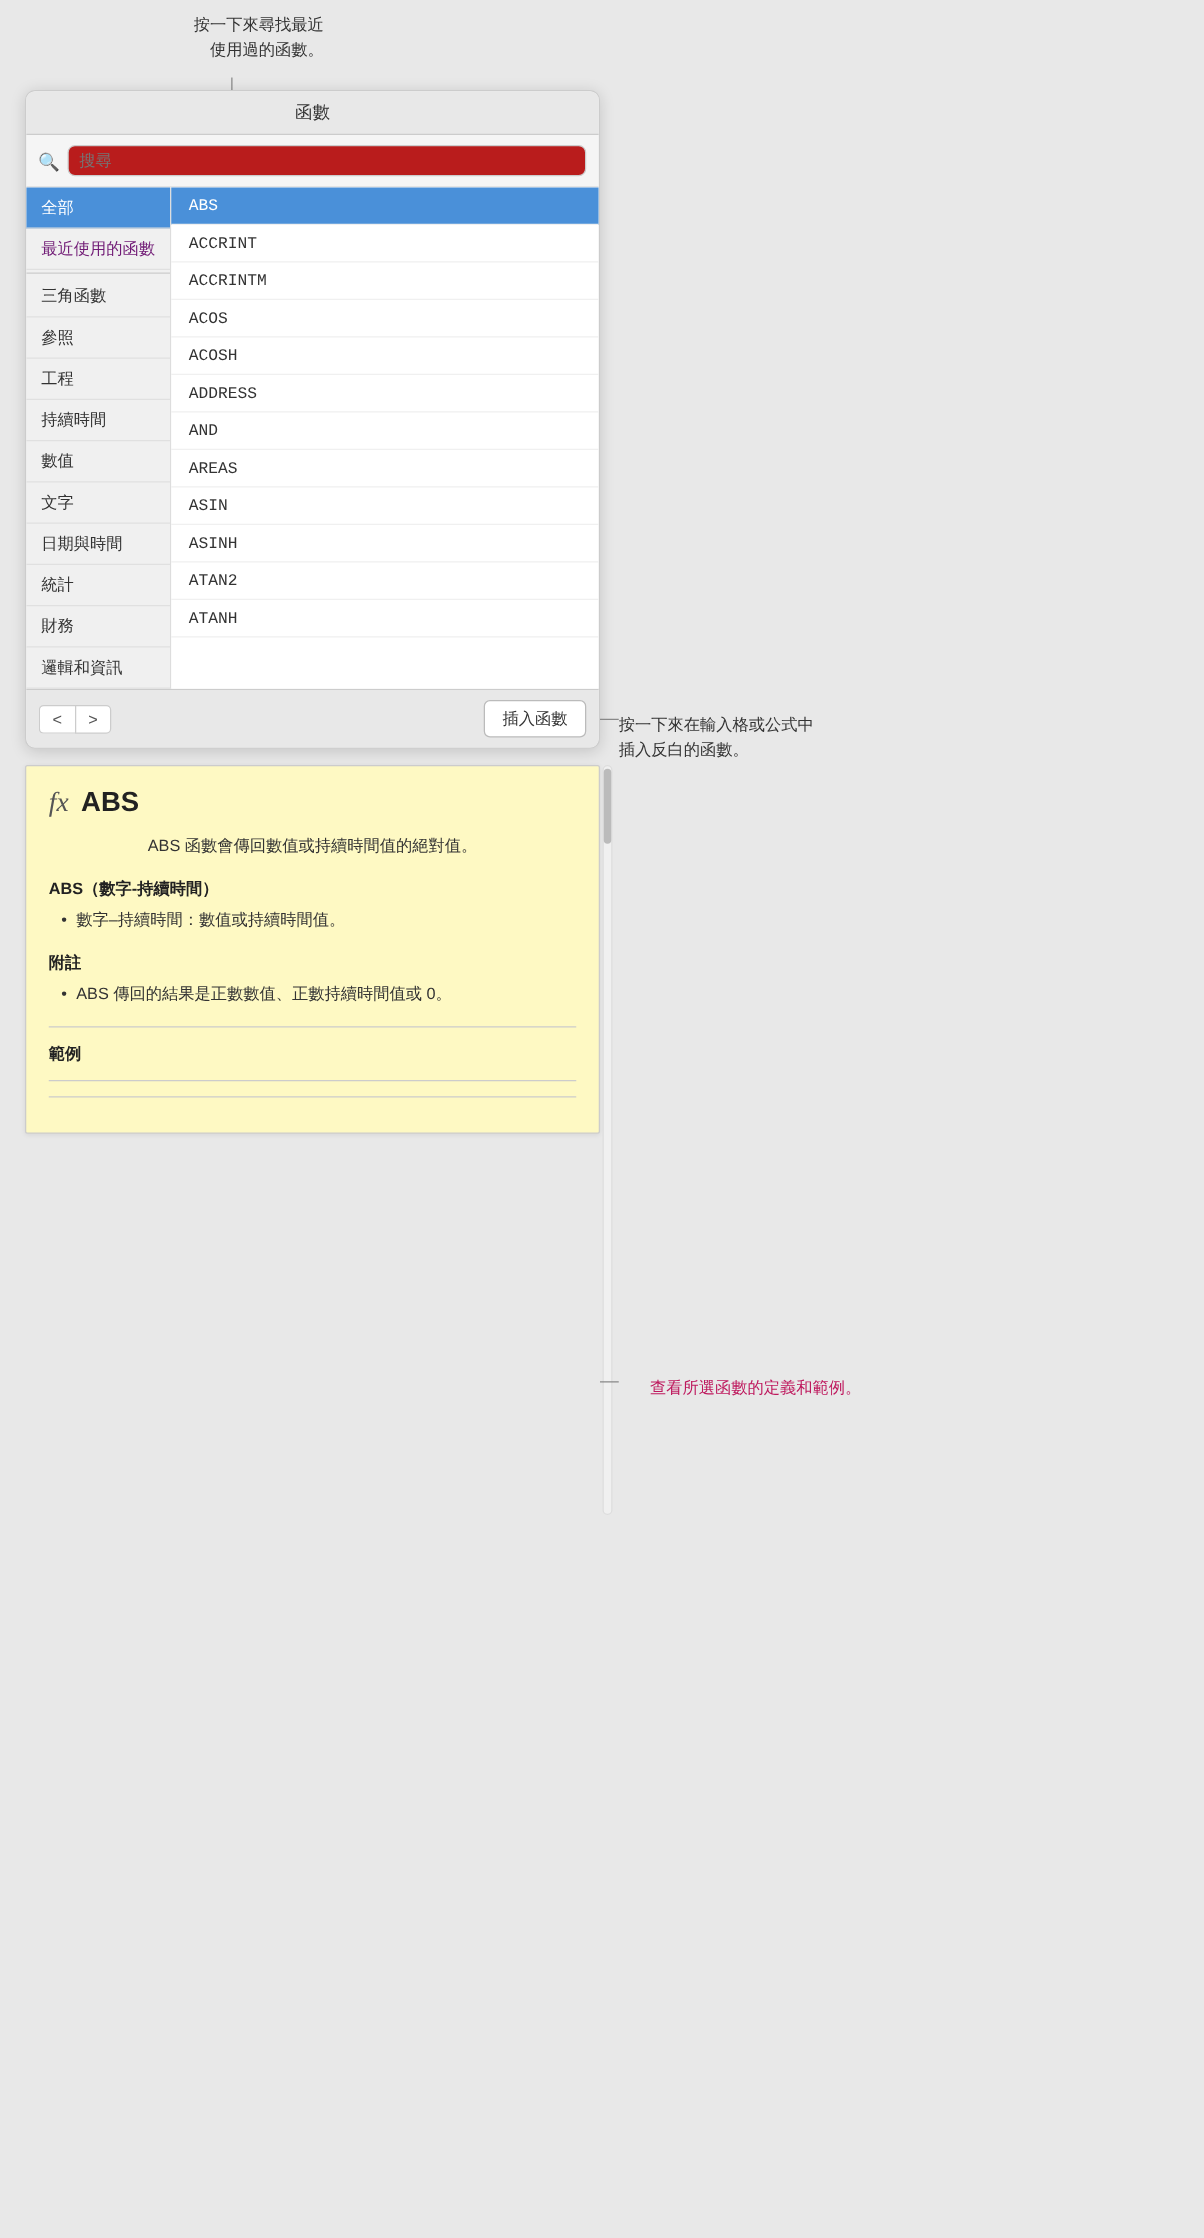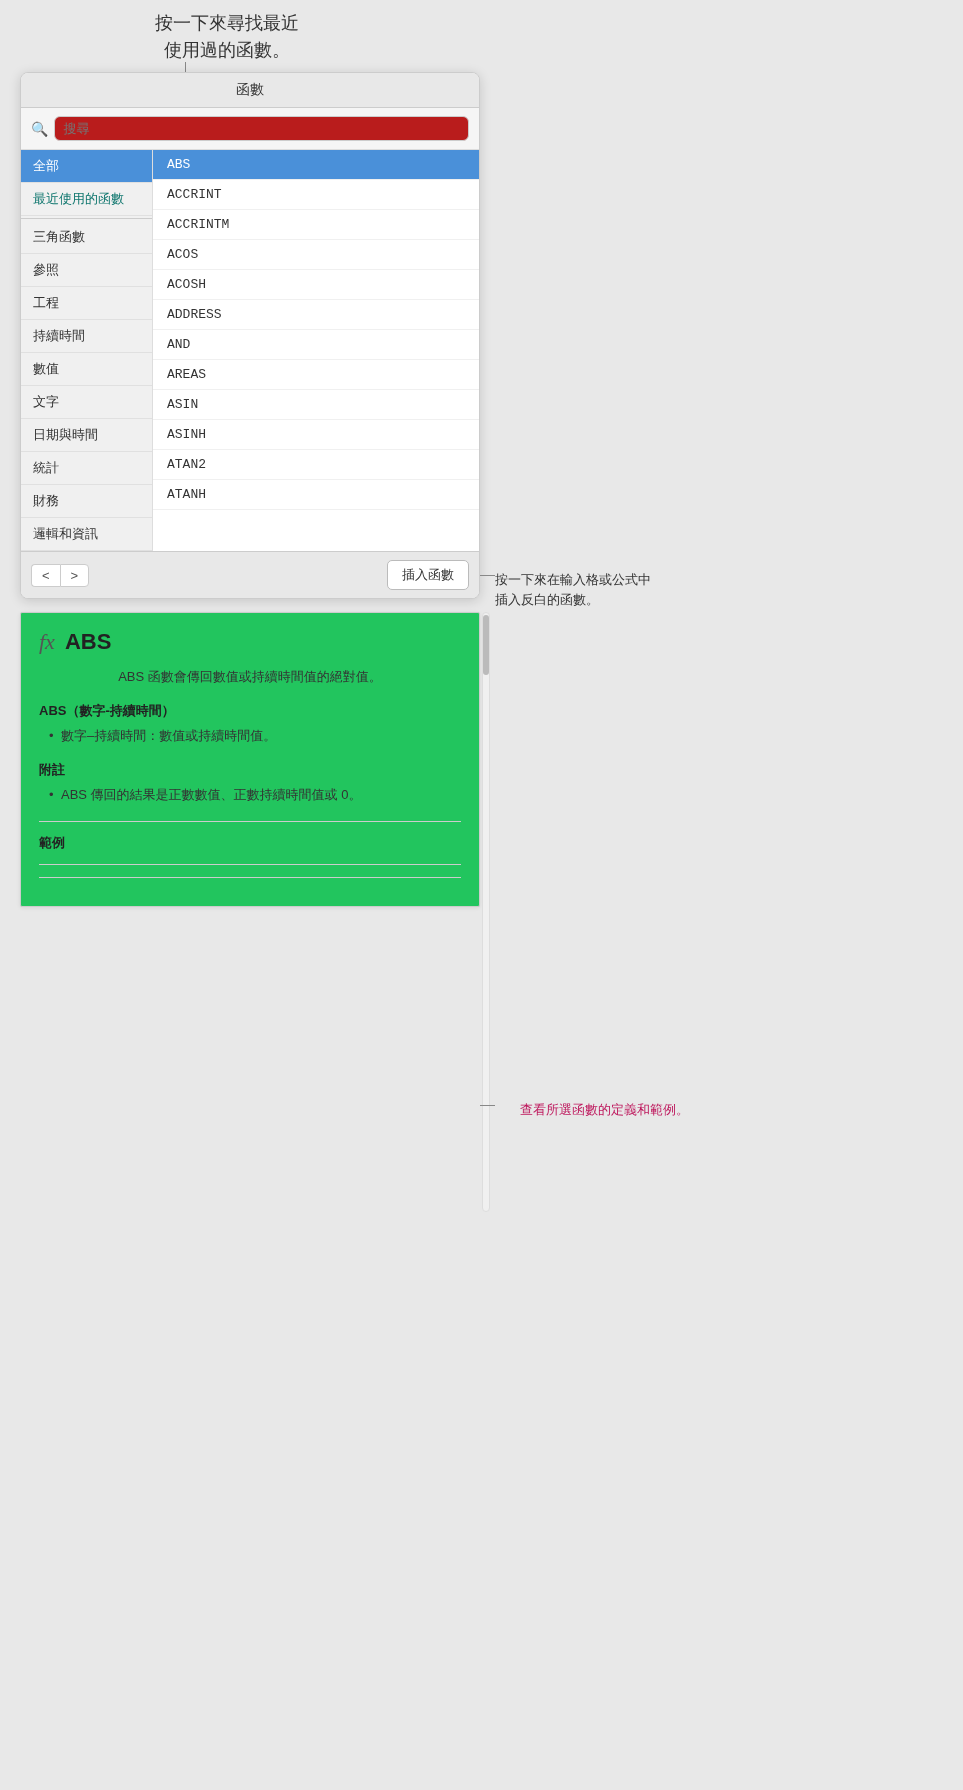--- a/index.html
+++ b/index.html
@@ -8,24 +8,24 @@
       font-family: -apple-system, "PingFang TC", "Helvetica Neue", Arial, sans-serif;
       width: 963px;
       min-height: 1790px;
       position: relative;
     }
 
     .annotation-top {
       position: absolute;
       top: 10px;
       left: 155px;
-      font-size: 18px;
+      font-size: 13px;
       color: #333;
       line-height: 1.5;
-      text-align: center;
+      text-align: right;
     }
 
     .annotation-line-top {
       position: absolute;
       top: 62px;
       left: 185px;
       width: 1px;
       height: 60px;
       background: #888;
     }
@@ -74,40 +74,40 @@
       font-size: 13px;
       background: #b91c1c;
       outline: none;
     }
 
     .content-area {
       display: flex;
     }
 
     .category-list {
-      width: 132px;
+      width: 116px;
       border-right: 1px solid #ddd;
       background: #f0f0f0;
     }
 
     .category-item {
       padding: 7px 12px;
       font-size: 13px;
       color: #333;
       cursor: pointer;
       border-bottom: 1px solid #e0e0e0;
     }
 
     .category-item.selected {
       background: #4a90d9;
       color: white;
     }
 
     .category-item.recent {
-      color: #0f766e;
+      color: #701a75;
     }
 
     .category-divider {
       height: 1px;
       background: #ccc;
       margin: 2px 0;
     }
 
     .function-list {
       flex: 1;
@@ -187,21 +187,21 @@
       width: 15px;
       height: 1px;
       background: #888;
     }
 
     .description-panel {
       position: absolute;
       top: 612px;
       left: 20px;
       width: 460px;
-      background: #22c55e;
+      background: #fef9c3;
       border: 1px solid #ccc;
       border-radius: 2px;
       padding: 16px 18px;
       box-shadow: 0 1px 4px rgba(0,0,0,0.08);
     }
 
     .func-header {
       display: flex;
       align-items: center;
       gap: 10px;

